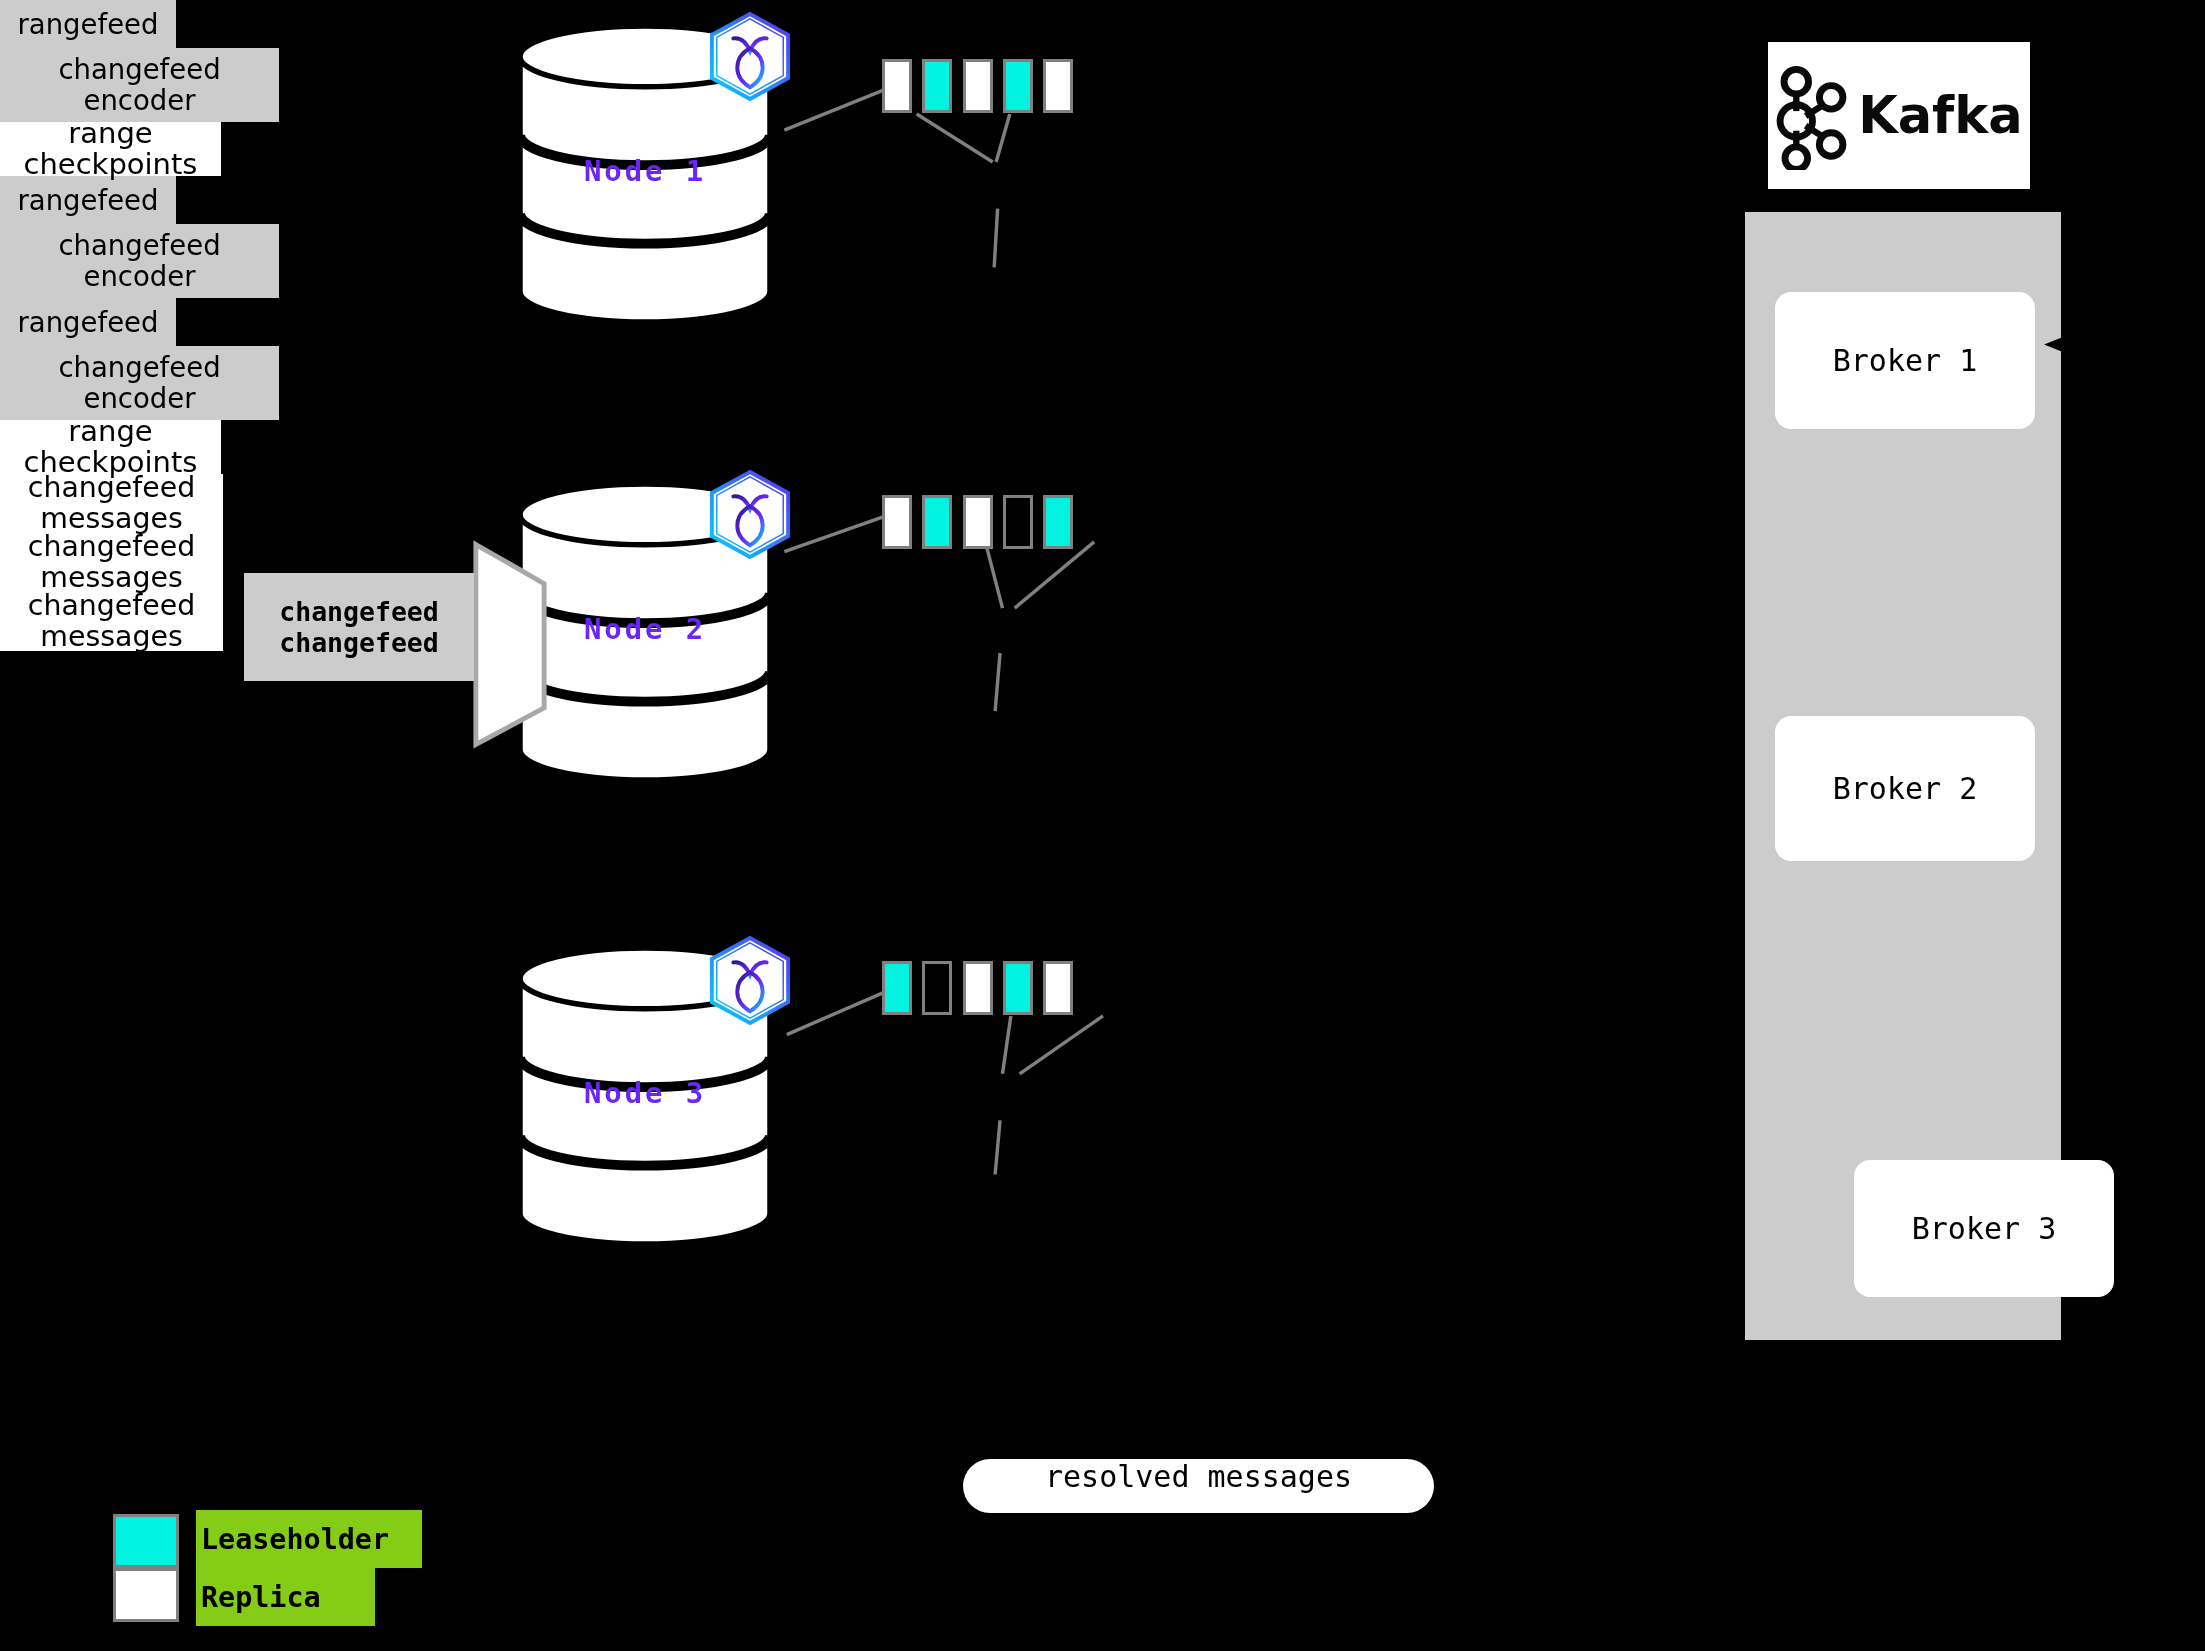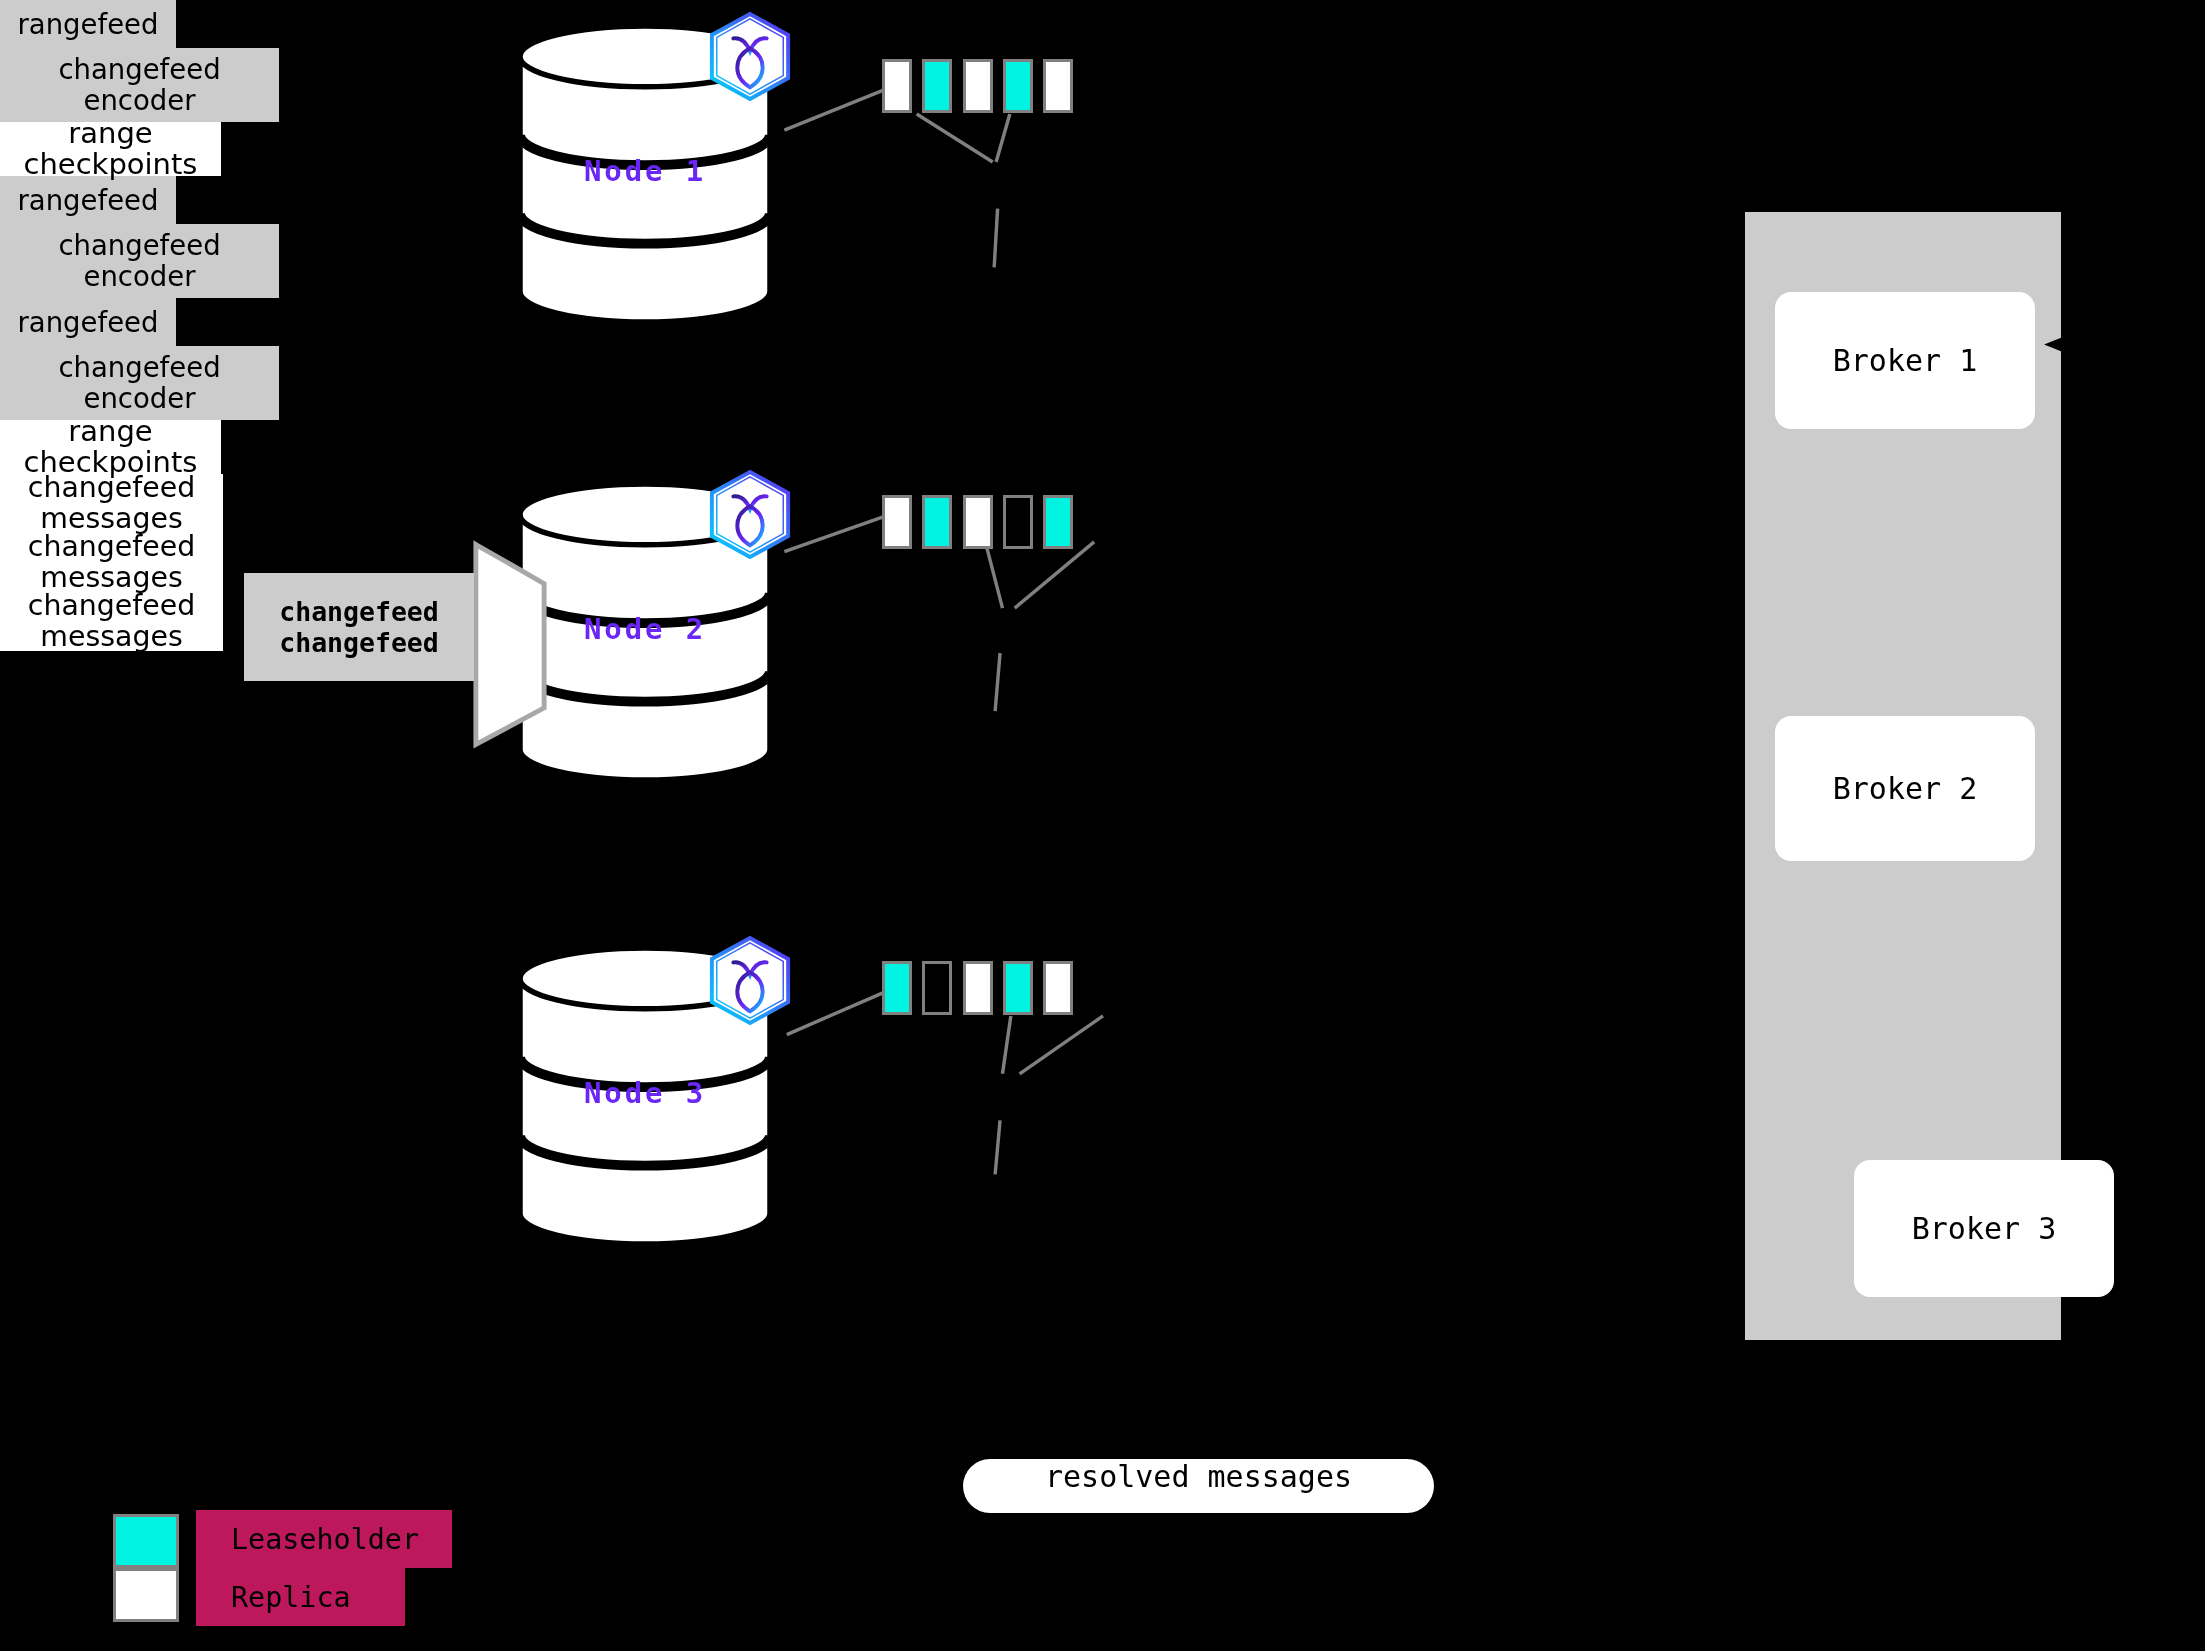--- a/index.html
+++ b/index.html
@@ -70,24 +70,24 @@
     font-family:"DejaVu Sans Mono", monospace;color:#000;
     white-space:nowrap;
   }
 
   
   .legend{position:absolute;}
   .legend-sw{
     position:absolute;box-sizing:border-box;border:3.4px solid #808080;
   }
   .legend-txt{
-    position:absolute;background:#be185d;color:#000;
+    position:absolute;background:#84cc16;color:#000;
     font-family:"DejaVu Sans Mono", monospace;
     display:flex;align-items:center;
-    padding-left:35px;white-space:nowrap;
+    padding-left:5px;white-space:nowrap;font-weight:bold;
   }
 
   
   .coord-box{
     position:absolute;background:#cccccc;color:#000;
     font-family:"DejaVu Sans Mono", monospace;font-weight:bold;
     display:flex;flex-direction:column;align-items:center;justify-content:center;
     line-height:1.18;white-space:nowrap;
   }
 </style>
@@ -290,20 +290,36 @@
   <div class="wlabel" style="left:1344px;top:779px;width:223px;height:59px;font-size:28.4px;">
     <span>changefeed</span>
     <span>messages</span>
   </div>
 
   <div class="wlabel" style="left:1344px;top:1234px;width:223px;height:59px;font-size:28.4px;">
     <span>changefeed</span>
     <span>messages</span>
   </div>
 
+  <div class="kafka-logo" style="left:1768px;top:42px;width:262px;height:147px;">
+    <svg width="74" height="108" viewBox="0 0 150 220">
+      <g stroke="#0a0a0a" stroke-width="13" fill="none">
+        <line x1="43" y1="62" x2="43" y2="100"></line>
+        <line x1="43" y1="140" x2="43" y2="178"></line>
+        <line x1="62" y1="110" x2="102" y2="85"></line>
+        <line x1="62" y1="130" x2="102" y2="155"></line>
+      </g>
+      <circle cx="43" cy="40" r="25" fill="none" stroke="#0a0a0a" stroke-width="14"></circle>
+      <circle cx="43" cy="120" r="33" fill="none" stroke="#0a0a0a" stroke-width="14"></circle>
+      <circle cx="43" cy="196" r="23" fill="none" stroke="#0a0a0a" stroke-width="14"></circle>
+      <circle cx="114" cy="72" r="24" fill="none" stroke="#0a0a0a" stroke-width="14"></circle>
+      <circle cx="114" cy="168" r="24" fill="none" stroke="#0a0a0a" stroke-width="14"></circle>
+    </svg>
+    <span class="kafka-word" style="font-size:51px;">Kafka</span>
+  </div>
 
   <div class="kpanel" style="left:1745px;top:212px;width:316px;height:1128px;"></div>
 
   <svg class="abs" style="left:2044px;top:331px;width:34px;height:29px;" viewBox="0 0 70 60" width="34" height="29">
     <polygon points="70,0 0,28 70,56 58,28" fill="#000"></polygon>
   </svg>
 
   <div class="broker" style="left:1775px;top:292px;width:260px;height:137px;font-size:30px;">
     <span>Broker 1</span>
   </div>

